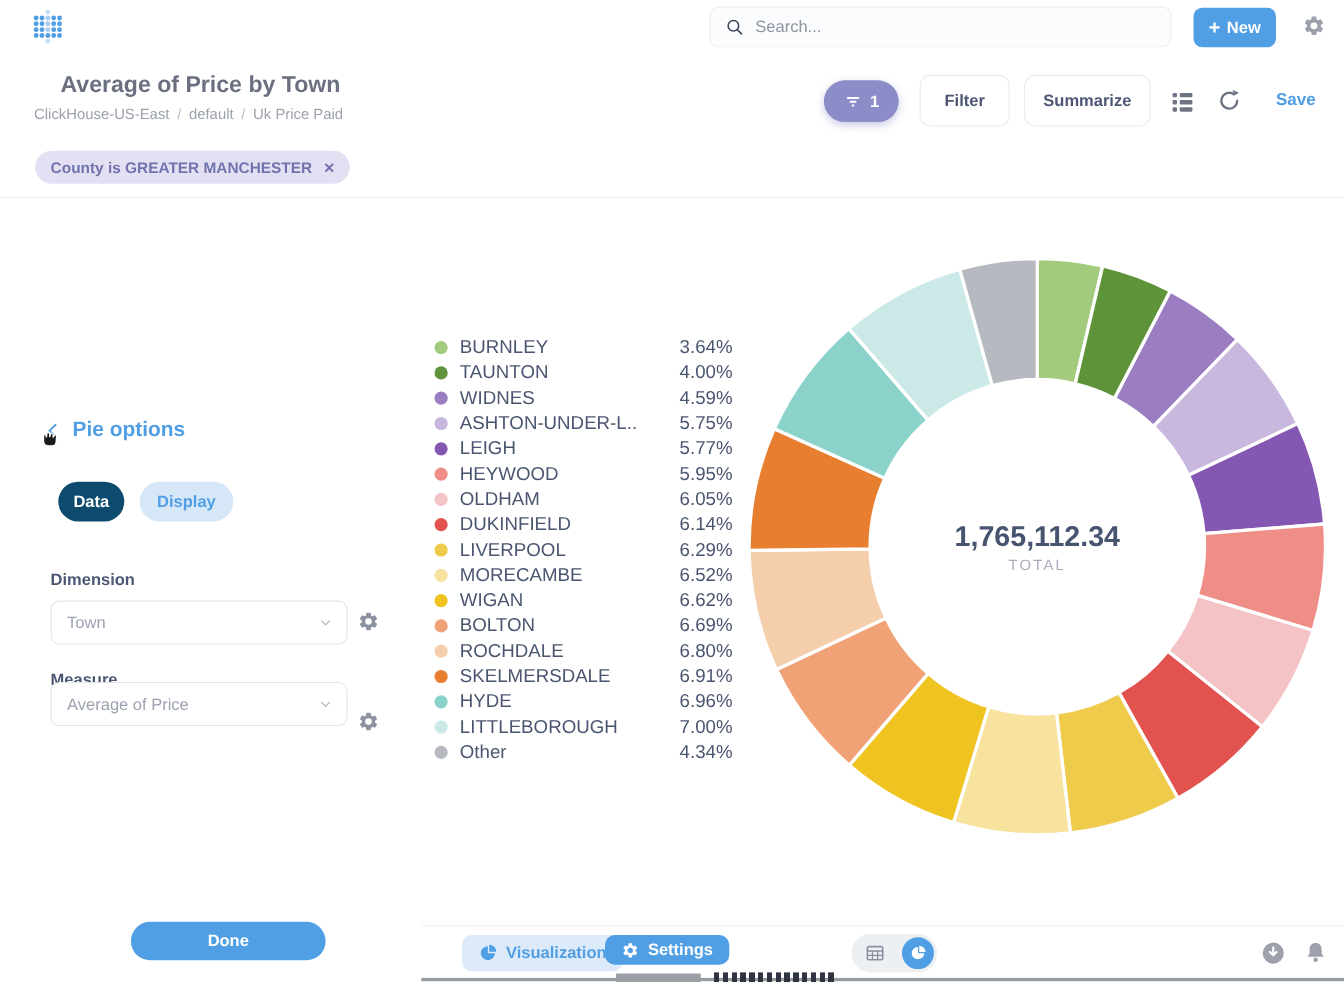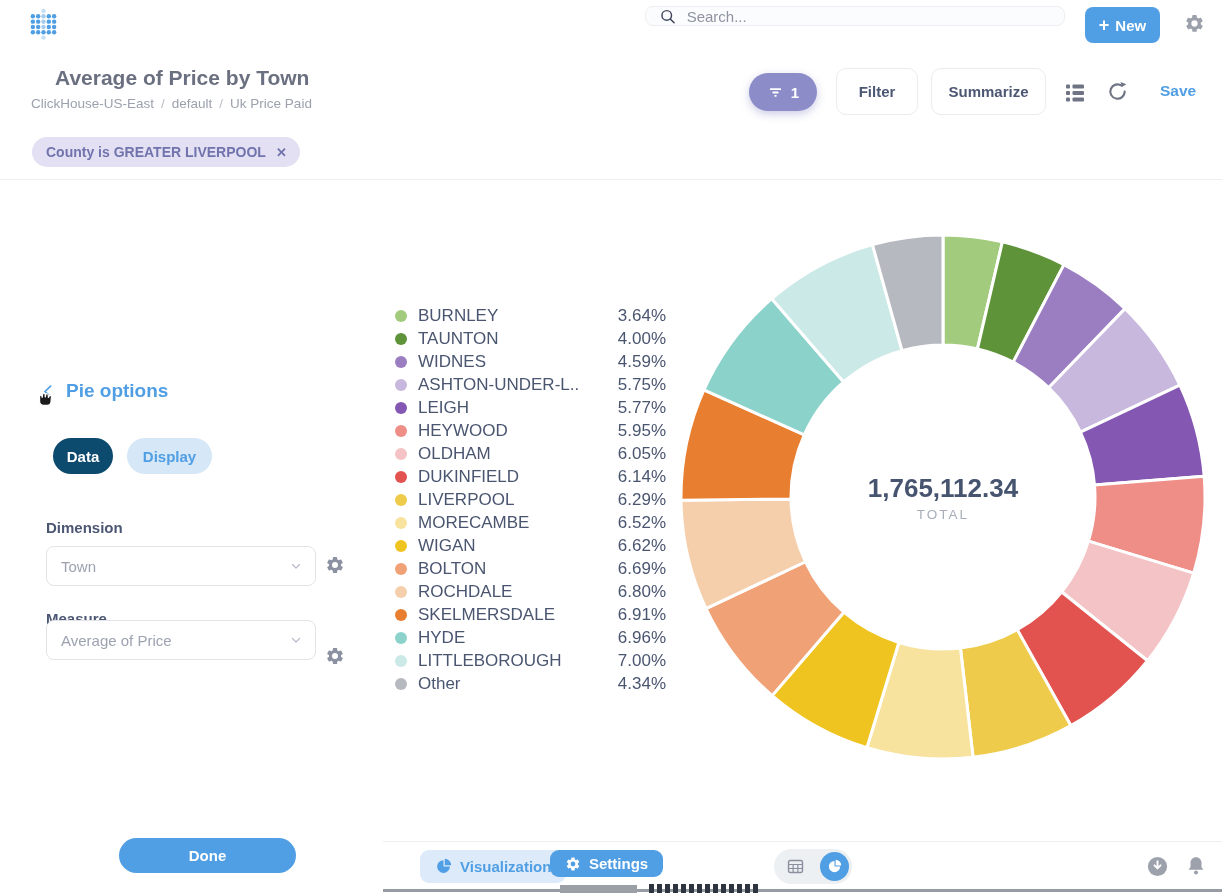--- a/index.html
+++ b/index.html
@@ -3,21 +3,21 @@
 <meta charset="utf-8">
 <style>
   * { margin:0; padding:0; box-sizing:border-box; }
   html,body { width:1222px; height:893px; overflow:hidden; background:#fff;
     font-family:"Liberation Sans", sans-serif; color:#4C5773; }
   .abs { position:absolute; }
   .ic { display:block; }
 
   
   .logo { left:30px; top:8px; cursor:pointer; }
-  .searchbar { left:645px; top:6px; width:420px; height:20px; background:#FBFCFD;
+  .searchbar { left:645px; top:6px; width:420px; height:37px; background:#FBFCFD;
     border:1px solid #ECEEF1; border-radius:8px; display:flex; align-items:center; padding:0 13px; }
   .searchbar input { border:none; outline:none; background:transparent; font-size:15px;
     color:#4C5773; margin-left:10px; width:100%; font-family:inherit; }
   .searchbar input::placeholder { color:#8D93A1; }
   .new-btn { left:1085px; top:7px; width:75px; height:36px; background:#509EE3; border-radius:8px;
     display:flex; align-items:center; justify-content:center; gap:6px; color:#fff; cursor:pointer; }
   .new-btn .plus { font-size:18px; font-weight:bold; line-height:1; }
   .new-btn .lbl { font-size:15px; font-weight:bold; }
   .hdr-gear { left:1184px; top:13px; color:#9BA0AB; cursor:pointer; }
 
@@ -217,21 +217,21 @@
 <div class="abs btn-outline btn-summarize">Summarize</div>
 <svg class="abs icon-btn nb-btn ic" width="24" height="24">
     <use href="#i-notebook"></use>
   </svg>
 <svg class="abs icon-btn rf-btn ic" width="23" height="23">
     <use href="#i-refresh"></use>
   </svg>
 <div class="abs save-link">Save</div>
 
 <div class="abs chip">
-  <span class="txt">County is GREATER LIVERPOOL</span>
+  <span class="txt">County is GREATER MANCHESTER</span>
   <span class="x">✕</span>
 </div>
 <div class="abs hdiv"></div>
 
 <div class="abs sidebar">
   <svg class="abs back-ic ic" width="17" height="17">
       <use href="#i-chevleft"></use>
     </svg>
   <svg class="abs cursor-ic ic" width="21" height="21">
       <use href="#i-hand"></use>

